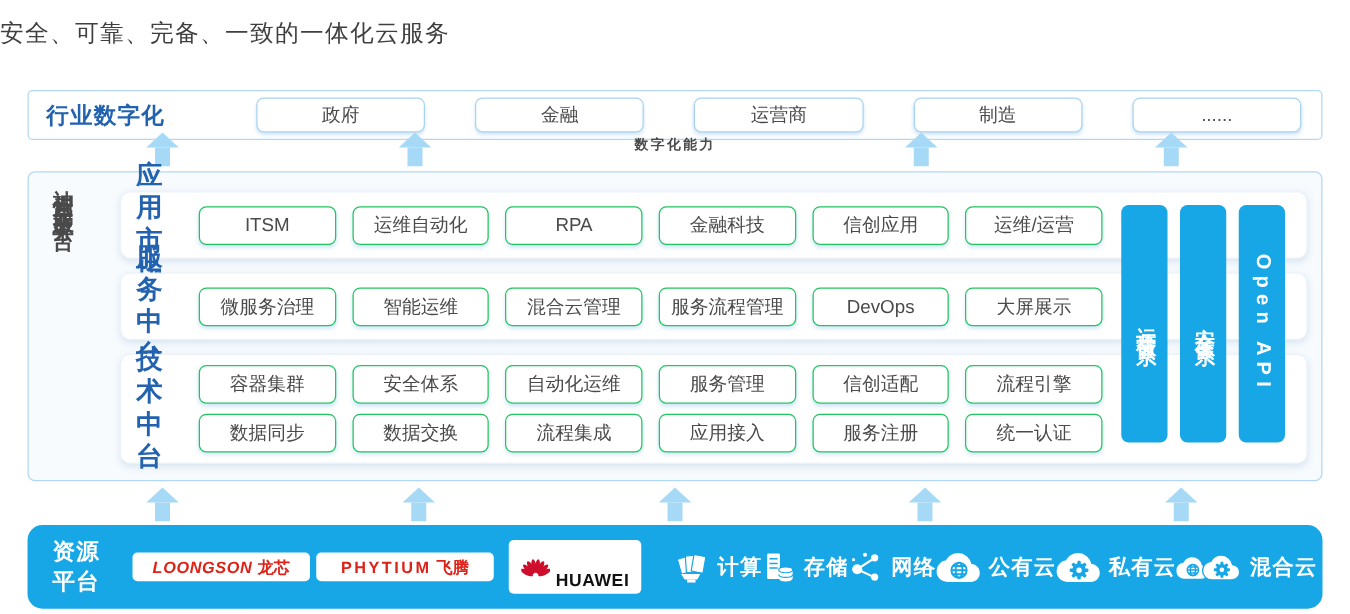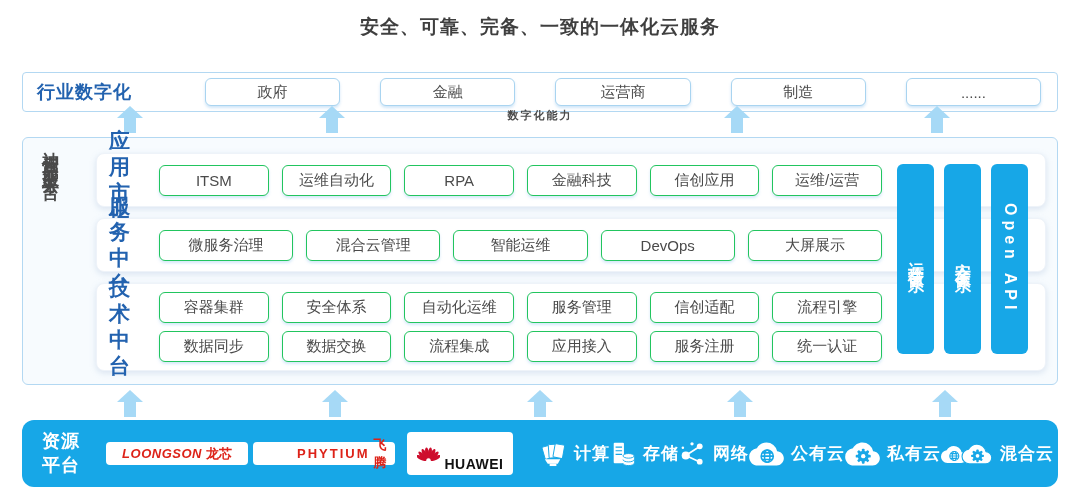--- a/index.html
+++ b/index.html
@@ -1,21 +1,21 @@
 <!DOCTYPE html>
 <html><head>
 <meta charset="utf-8">
 <style>
   * { margin:0; padding:0; box-sizing:border-box; }
   html,body { background:#ffffff; }
   .canvas { position:relative; width:1080px; height:491px; background:#fff;
             font-family:"Liberation Sans","DejaVu Sans",sans-serif; overflow:hidden; }
 
-  .title { position:absolute; top:14px; left:0; width:100%; text-align:center;
-           font-size:19px; font-weight:bold; color:#3f3f3f; letter-spacing:1px; }
+  .title { position:absolute; top:14px; left:0; width:100%; text-align:left;
+           font-size:19px; font-weight:normal; color:#3f3f3f; letter-spacing:1px; }
 
   
   .industry-row { position:absolute; left:22px; top:72px; width:1036px; height:40px;
                   background:#fff; border:1px solid #b3d8f2; border-radius:4px;
                   display:flex; align-items:center; padding:0 16px 0 14px; }
   .industry-label { font-size:18px; font-weight:bold; color:#2262af; letter-spacing:1px;
                     width:168px; flex:none; }
   .industry-items { flex:1; display:flex; gap:40px; }
   .industry-item { flex:1; height:28px; border:1px solid #a9d4f0; border-radius:6px;
                    box-shadow:0 2px 3px rgba(150,200,240,.45); background:#fff;
@@ -59,21 +59,21 @@
   
   .resource-bar { position:absolute; left:22px; top:420px; width:1036px; height:67px;
                   background:#17a7e7; border-radius:12px; display:flex; align-items:center; }
   .resource-label { margin-left:20px; width:40px; flex:none; color:#fff; font-size:18px;
                     font-weight:bold; line-height:1.3; word-break:break-all; letter-spacing:1px; }
   .vendor-stack { margin-left:24px; display:flex; flex-direction:row; gap:5px; flex:none; }
   .vendor-box { width:142px; height:23px; background:#fff; border-radius:4px;
                 display:flex; align-items:center; justify-content:center; gap:4px; }
   .vendor-text { color:#dd2218; font-weight:bold; font-size:13px; font-style:italic;
                  letter-spacing:.5px; }
-  .vendor-text.phytium { font-style:normal; letter-spacing:2px;padding-left:44px; }
+  .vendor-text.phytium { font-style:normal; letter-spacing:2px; }
   .vendor-suffix { color:#dd2218; font-weight:bold; font-size:13px;font-family:Liberation Mono, monospace; }
   .huawei-box { margin-left:12px; width:106px; height:43px; background:#fff; border-radius:4px;
                 display:flex; align-items:center; justify-content:center; gap:5px; flex:none; }
   .huawei-text { color:#111; font-weight:bold; font-size:14px; letter-spacing:.5px;margin-top:20px; }
   .resource-items { display:flex; align-items:center; margin-left:27px; }
   .resource-item { display:flex; align-items:center; gap:7px; }
   .resource-icon { display:flex; align-items:center; }
   .resource-item-label { color:#fff; font-size:17px; font-weight:bold; letter-spacing:1px; }
 </style>
 </head>
@@ -116,22 +116,23 @@
               <div class="p-item">信创应用</div>
               <div class="p-item">运维/运营</div>
             </div>
           </div>
         </div>
         <div class="p-row" style="top: 80px; height: 54px;">
           <div class="p-row-label">服务中台</div>
           <div class="p-row-lines">
             <div class="p-line">
               <div class="p-item">微服务治理</div>
+              <div class="p-item">智能运维</div>
               <div class="p-item">混合云管理</div>
-              <div class="p-item">智能运维</div>
+              <div class="p-item">服务流程管理</div>
               <div class="p-item">DevOps</div>
               <div class="p-item">大屏展示</div>
             </div>
           </div>
         </div>
         <div class="p-row" style="top: 145px; height: 88px;">
           <div class="p-row-label">技术中台</div>
           <div class="p-row-lines">
             <div class="p-line">
               <div class="p-item">容器集群</div>

